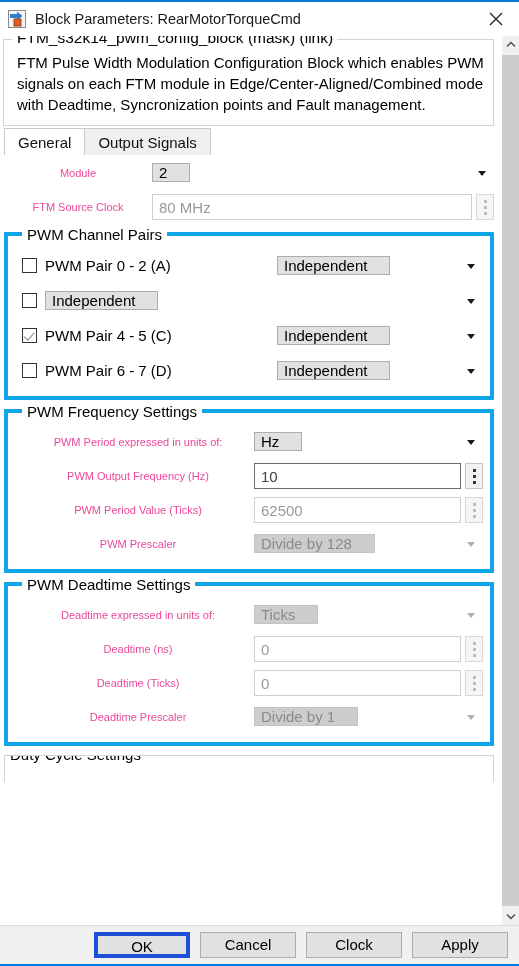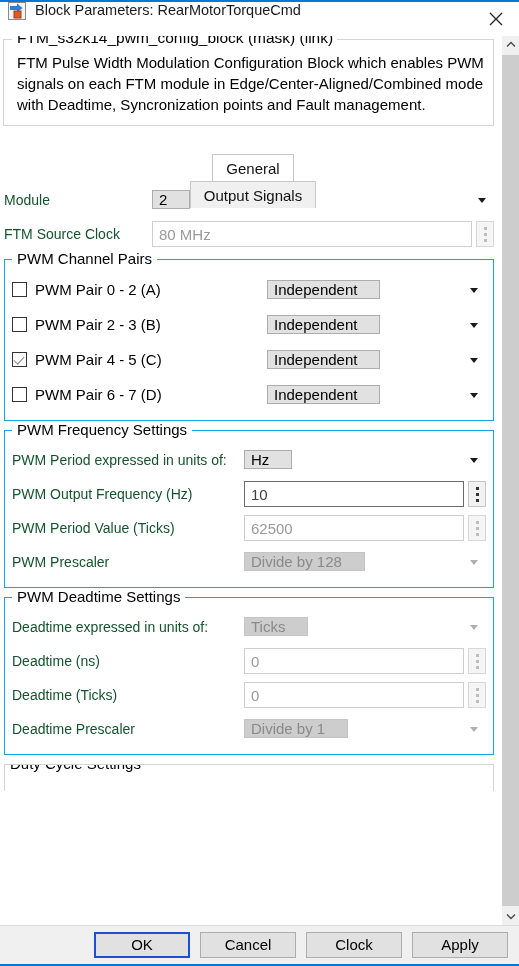--- a/index.html
+++ b/index.html
@@ -23,20 +23,21 @@
     display: flex;
     flex-direction: column;
   }
 
   
   .titlebar {
     height: 34px;
     flex: 0 0 34px;
     background: #ffffff;
     display: flex;
+    align-items: center;
     padding-left: 8px;
     position: relative;
   }
   .title-icon {
     width: 18px; height: 18px;
     flex: 0 0 18px;
     margin-right: 9px;
     position: relative;
   }
   .title-text {
@@ -91,26 +92,25 @@
     margin-top: -6px;
     padding: 0 1px 0 5px;
     font-size: 15px;
     line-height: 21px;
     color: #000;
     max-width: 470px;
   }
 
   
   .tabstrip {
-    margin: 28px 0 0 4px;
-    display: flex;
-    align-items: center;
+    margin: 1px 0 0 4px;
+    display: flex;
+    align-items: flex-end;
     height: 28px;
     position: relative;
-    flex-direction: column;
   }
   .tab {
     height: 27px;
     line-height: 27px;
     padding: 0 13px;
     font-size: 15px;
     border: 1px solid #c8c8c8;
     border-bottom: none;
     background: #f0f0f0;
     color: #111;
@@ -128,24 +128,25 @@
   .form-panel {
     padding: 0 7px 0 4px;
   }
   .row {
     display: flex;
     align-items: center;
     height: 32px;
     margin-top: 2px;
   }
   .row .lbl {
-    font-size: 14px;
-    color: #14532d;
+    font-size: 11px;
+    color: #ec4899;
     white-space: nowrap;
     flex: 0 0 auto;
+    text-align: center;
   }
   .lbl-w148 { width: 148px; }
 
   .ctrl { flex: 1 1 auto; display: flex; align-items: center; min-width: 0; }
 
   select, .fakeselect {
     appearance: none;
     -webkit-appearance: none;
     height: 26px;
     box-sizing: border-box;
@@ -215,23 +216,23 @@
   .spinner i {
     display: block;
     width: 3px; height: 3px;
     background: #333;
   }
   .spinner.disabled { border-color: #d8d8d8; background: #f5f5f5; }
   .spinner.disabled i { background: #bdbdbd; }
 
   
   .group {
-    border: 1px solid #0ea5e9;
+    border: 4px solid #0ea5e9;
     margin: 9px 7px 0 4px;
-    padding: 0 7px 9px 7px;
+    padding: 0 7px 9px 14px;
     position: relative;
   }
   .group > .group-title {
     position: relative;
     top: -10px;
     left: 0;
     display: inline-block;
     background: #ffffff;
     padding: 0 5px;
     font-size: 15px;
@@ -344,21 +345,21 @@
     text-align: center;
     font-size: 15px;
     font-family: "Liberation Sans", sans-serif;
     border: 1px solid #adadad;
     background: #e1e1e1;
     color: #000;
     box-sizing: border-box;
     padding: 0;
   }
   .btn.focus {
-    border: 2px solid #1d4ed8;
+    border: 4px solid #1d4ed8;
     line-height: 22px;
   }
 </style>
 </head>
 <body>
 
 <div class="window">
 
   <div class="titlebar">
     <span class="title-icon">
@@ -429,21 +430,20 @@
             <span class="ctrl">
               <span class="selwrap">
                 <span class="fakeselect">Independent</span>
                 <span class="arrow"></span>
               </span>
             </span>
           </div>
 
           <div class="cbrow">
             <span class="cbox"></span>
-            <span class="cblabel">PWM Pair 2 - 3 (B)</span>
             <span class="ctrl">
               <span class="selwrap">
                 <span class="fakeselect">Independent</span>
                 <span class="arrow"></span>
               </span>
             </span>
           </div>
 
           <div class="cbrow">
             <span class="cbox checked"></span>

